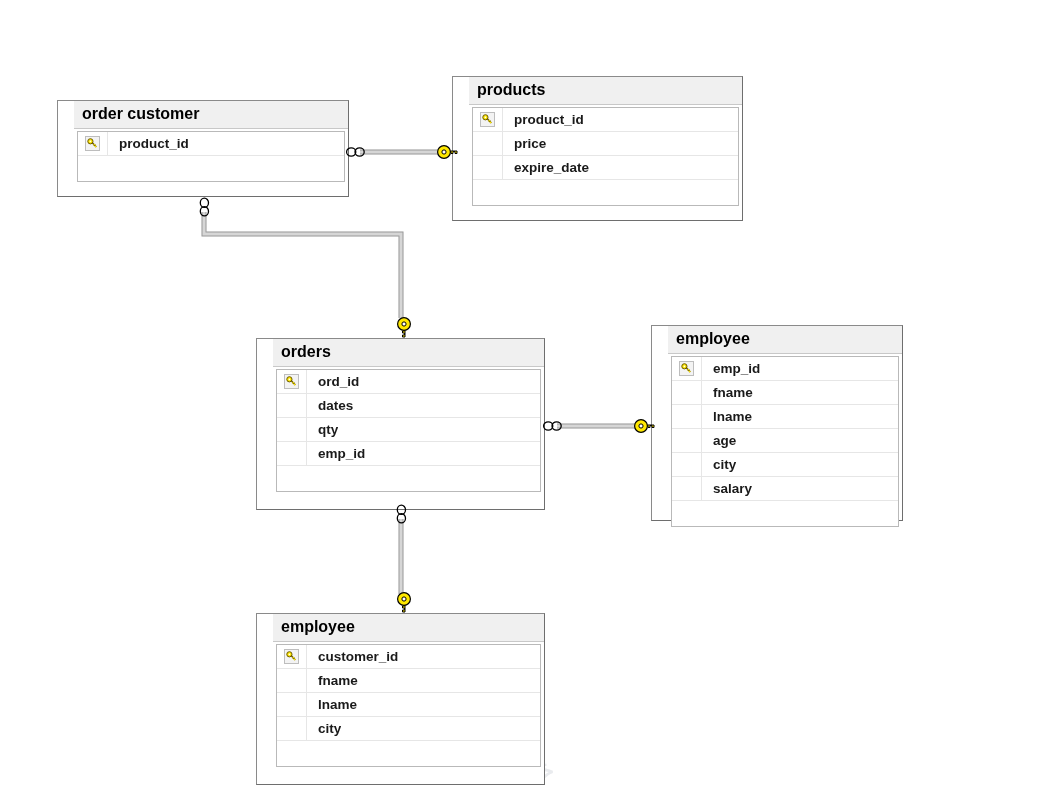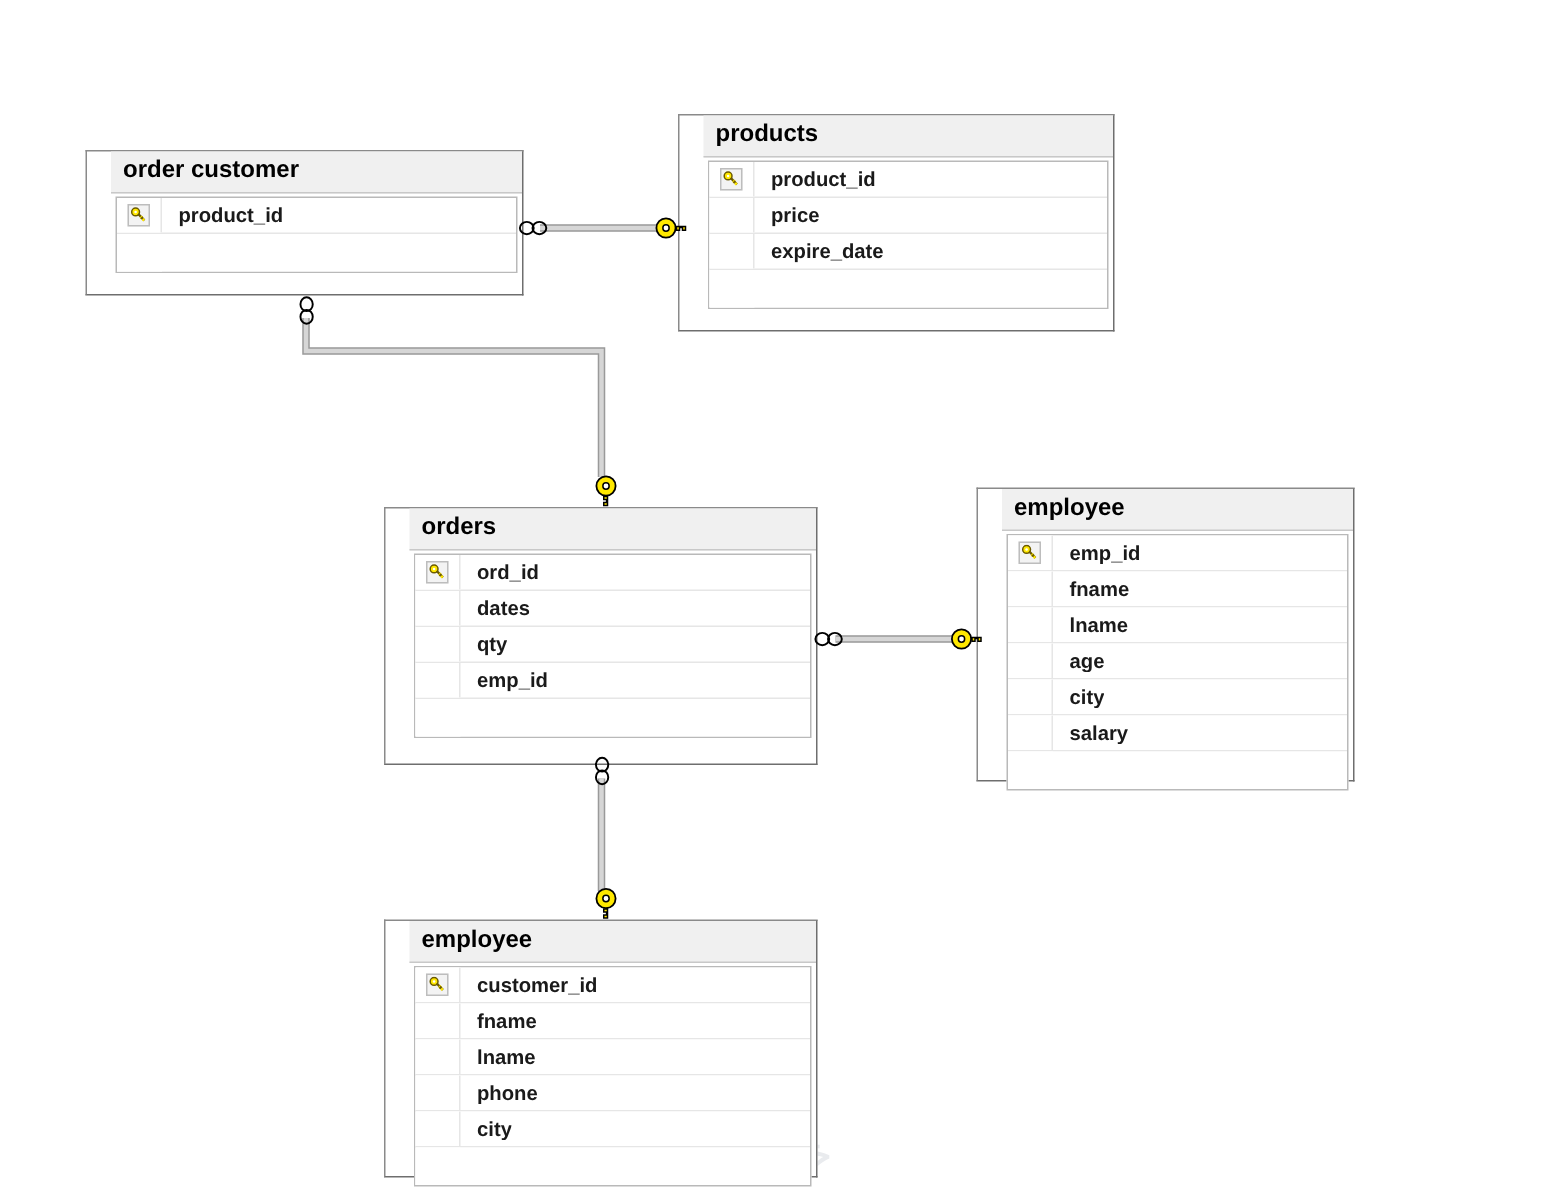--- a/index.html
+++ b/index.html
@@ -315,24 +315,20 @@
           <div class="field-row">
             <div class="field-gutter"></div>
             <div class="field-name">fname</div>
           </div>
           <div class="field-row">
             <div class="field-gutter"></div>
             <div class="field-name">lname</div>
           </div>
           <div class="field-row">
             <div class="field-gutter"></div>
-            <div class="field-name">phone</div>
-          </div>
-          <div class="field-row">
-            <div class="field-gutter"></div>
             <div class="field-name">city</div>
           </div>
           <div class="field-row blank">
             <div class="field-gutter"></div>
             <div class="field-name"></div>
           </div>
         </div>
       </div>
     </div>
   <div id="endpoints">

